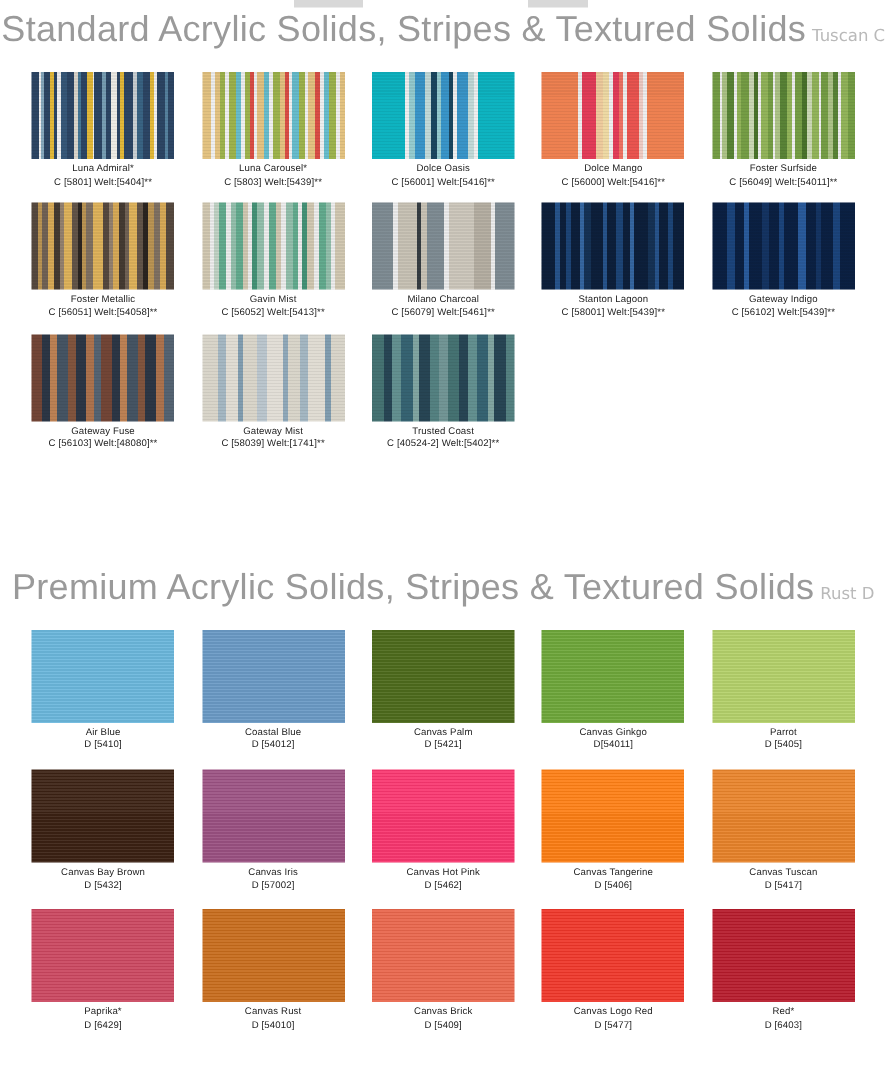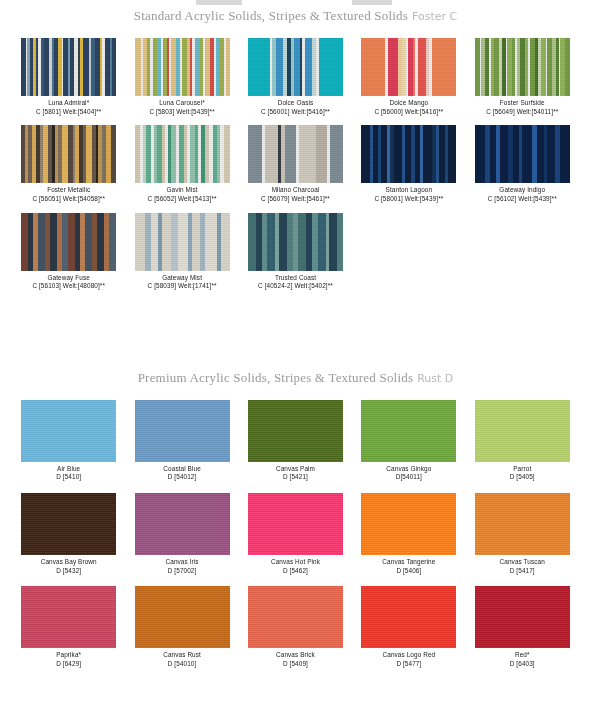--- a/index.html
+++ b/index.html
@@ -26,25 +26,25 @@
 
   
   .section { width: 591px; }
   .sec-head {
     text-align: center;
     padding-top: 6px;
     padding-bottom: 14px;
     white-space: nowrap;
   }
   .sec-title {
-    font-size: 13px;
+    font-size: 24px;
     font-weight: 300;
     letter-spacing: 0.2px;
     color: #9a9a9a;
-    font-family: Liberation Serif, serif;
+    font-family: Liberation Sans, sans-serif;
   }
   .sec-grade {
     font-size: 11px;
     color: #b9b9b9;
     margin-left: 4px;
     font-family: "DejaVu Sans", sans-serif;
   }
 
   
   .grid {
@@ -92,21 +92,21 @@
 </head>
 <body>
 
 <div class="top-artifacts">
   <i class="ta1"></i>
   <i class="ta2"></i>
 </div>
 
 <div id="content">
     <div class="section">
-      <div class="sec-head"><span class="sec-title">Standard Acrylic Solids, Stripes &amp; Textured Solids</span><span class="sec-grade">Foster C</span></div>
+      <div class="sec-head"><span class="sec-title">Standard Acrylic Solids, Stripes &amp; Textured Solids</span><span class="sec-grade">Tuscan C</span></div>
       <div class="grid">
         <div class="cell">
           <div class="swatch" style="background-image: linear-gradient(90deg, rgb(47, 74, 107) 0%, rgb(47, 74, 107) 5.195%, rgb(255, 255, 255) 5.195%, rgb(255, 255, 255) 6.494%, rgb(143, 179, 201) 6.494%, rgb(143, 179, 201) 9.091%, rgb(47, 74, 107) 9.091%, rgb(47, 74, 107) 12.987%, rgb(242, 197, 61) 12.987%, rgb(242, 197, 61) 15.584%, rgb(47, 74, 107) 15.584%, rgb(47, 74, 107) 18.182%, rgb(255, 255, 255) 18.182%, rgb(255, 255, 255) 20.779%, rgb(58, 93, 128) 20.779%, rgb(58, 93, 128) 24.675%, rgb(47, 74, 107) 24.675%, rgb(47, 74, 107) 29.87%, rgb(232, 227, 216) 29.87%, rgb(232, 227, 216) 32.468%, rgb(74, 127, 160) 32.468%, rgb(74, 127, 160) 35.065%, rgb(47, 74, 107) 35.065%, rgb(47, 74, 107) 38.961%, rgb(242, 197, 61) 38.961%, rgb(242, 197, 61) 42.857%, rgb(255, 255, 255) 42.857%, rgb(255, 255, 255) 44.156%, rgb(47, 74, 107) 44.156%, rgb(47, 74, 107) 49.351%, rgb(127, 168, 191) 49.351%, rgb(127, 168, 191) 51.948%, rgb(47, 74, 107) 51.948%, rgb(47, 74, 107) 55.844%, rgb(253, 251, 244) 55.844%, rgb(253, 251, 244) 59.74%, rgb(47, 74, 107) 59.74%, rgb(47, 74, 107) 62.338%, rgb(242, 197, 61) 62.338%, rgb(242, 197, 61) 64.935%, rgb(47, 74, 107) 64.935%, rgb(47, 74, 107) 71.429%, rgb(214, 221, 224) 71.429%, rgb(214, 221, 224) 74.026%, rgb(61, 106, 140) 74.026%, rgb(61, 106, 140) 77.922%, rgb(47, 74, 107) 77.922%, rgb(47, 74, 107) 83.117%, rgb(242, 197, 61) 83.117%, rgb(242, 197, 61) 85.714%, rgb(255, 255, 255) 85.714%, rgb(255, 255, 255) 88.312%, rgb(47, 74, 107) 88.312%, rgb(47, 74, 107) 93.506%, rgb(91, 137, 168) 93.506%, rgb(91, 137, 168) 96.104%, rgb(47, 74, 107) 96.104%, rgb(47, 74, 107) 100%), repeating-linear-gradient(0deg, rgba(255, 255, 255, 0.1) 0px, rgba(255, 255, 255, 0.1) 1px, rgba(0, 0, 0, 0.06) 1px, rgba(0, 0, 0, 0.06) 2px); background-blend-mode: multiply;"></div>
           <div class="sw-name">Luna Admiral*</div>
           <div class="sw-code">C [5801] Welt:[5404]**</div>
         </div>
         <div class="cell">
           <div class="swatch" style="background-image: linear-gradient(90deg, rgb(243, 208, 138) 0%, rgb(243, 208, 138) 6.173%, rgb(255, 255, 255) 6.173%, rgb(255, 255, 255) 8.642%, rgb(243, 208, 138) 8.642%, rgb(243, 208, 138) 12.346%, rgb(168, 191, 82) 12.346%, rgb(168, 191, 82) 16.049%, rgb(255, 255, 255) 16.049%, rgb(255, 255, 255) 18.519%, rgb(168, 191, 82) 18.519%, rgb(168, 191, 82) 23.457%, rgb(110, 201, 218) 23.457%, rgb(110, 201, 218) 27.16%, rgb(255, 255, 255) 27.16%, rgb(255, 255, 255) 29.63%, rgb(168, 191, 82) 29.63%, rgb(168, 191, 82) 33.333%, rgb(232, 83, 74) 33.333%, rgb(232, 83, 74) 35.802%, rgb(255, 255, 255) 35.802%, rgb(255, 255, 255) 38.272%, rgb(243, 208, 138) 38.272%, rgb(243, 208, 138) 43.21%, rgb(110, 201, 218) 43.21%, rgb(110, 201, 218) 46.914%, rgb(255, 255, 255) 46.914%, rgb(255, 255, 255) 49.383%, rgb(168, 191, 82) 49.383%, rgb(168, 191, 82) 54.321%, rgb(243, 208, 138) 54.321%, rgb(243, 208, 138) 58.025%, rgb(232, 83, 74) 58.025%, rgb(232, 83, 74) 60.494%, rgb(255, 255, 255) 60.494%, rgb(255, 255, 255) 62.963%, rgb(110, 201, 218) 62.963%, rgb(110, 201, 218) 67.901%, rgb(168, 191, 82) 67.901%, rgb(168, 191, 82) 71.605%, rgb(255, 255, 255) 71.605%, rgb(255, 255, 255) 74.074%, rgb(243, 208, 138) 74.074%, rgb(243, 208, 138) 79.012%, rgb(232, 83, 74) 79.012%, rgb(232, 83, 74) 82.716%, rgb(255, 255, 255) 82.716%, rgb(255, 255, 255) 85.185%, rgb(110, 201, 218) 85.185%, rgb(110, 201, 218) 88.889%, rgb(168, 191, 82) 88.889%, rgb(168, 191, 82) 93.827%, rgb(255, 255, 255) 93.827%, rgb(255, 255, 255) 96.296%, rgb(243, 208, 138) 96.296%, rgb(243, 208, 138) 100%), repeating-linear-gradient(0deg, rgba(255, 255, 255, 0.1) 0px, rgba(255, 255, 255, 0.1) 1px, rgba(0, 0, 0, 0.06) 1px, rgba(0, 0, 0, 0.06) 2px); background-blend-mode: multiply;"></div>
           <div class="sw-name">Luna Carousel*</div>
           <div class="sw-code">C [5803] Welt:[5439]**</div>

